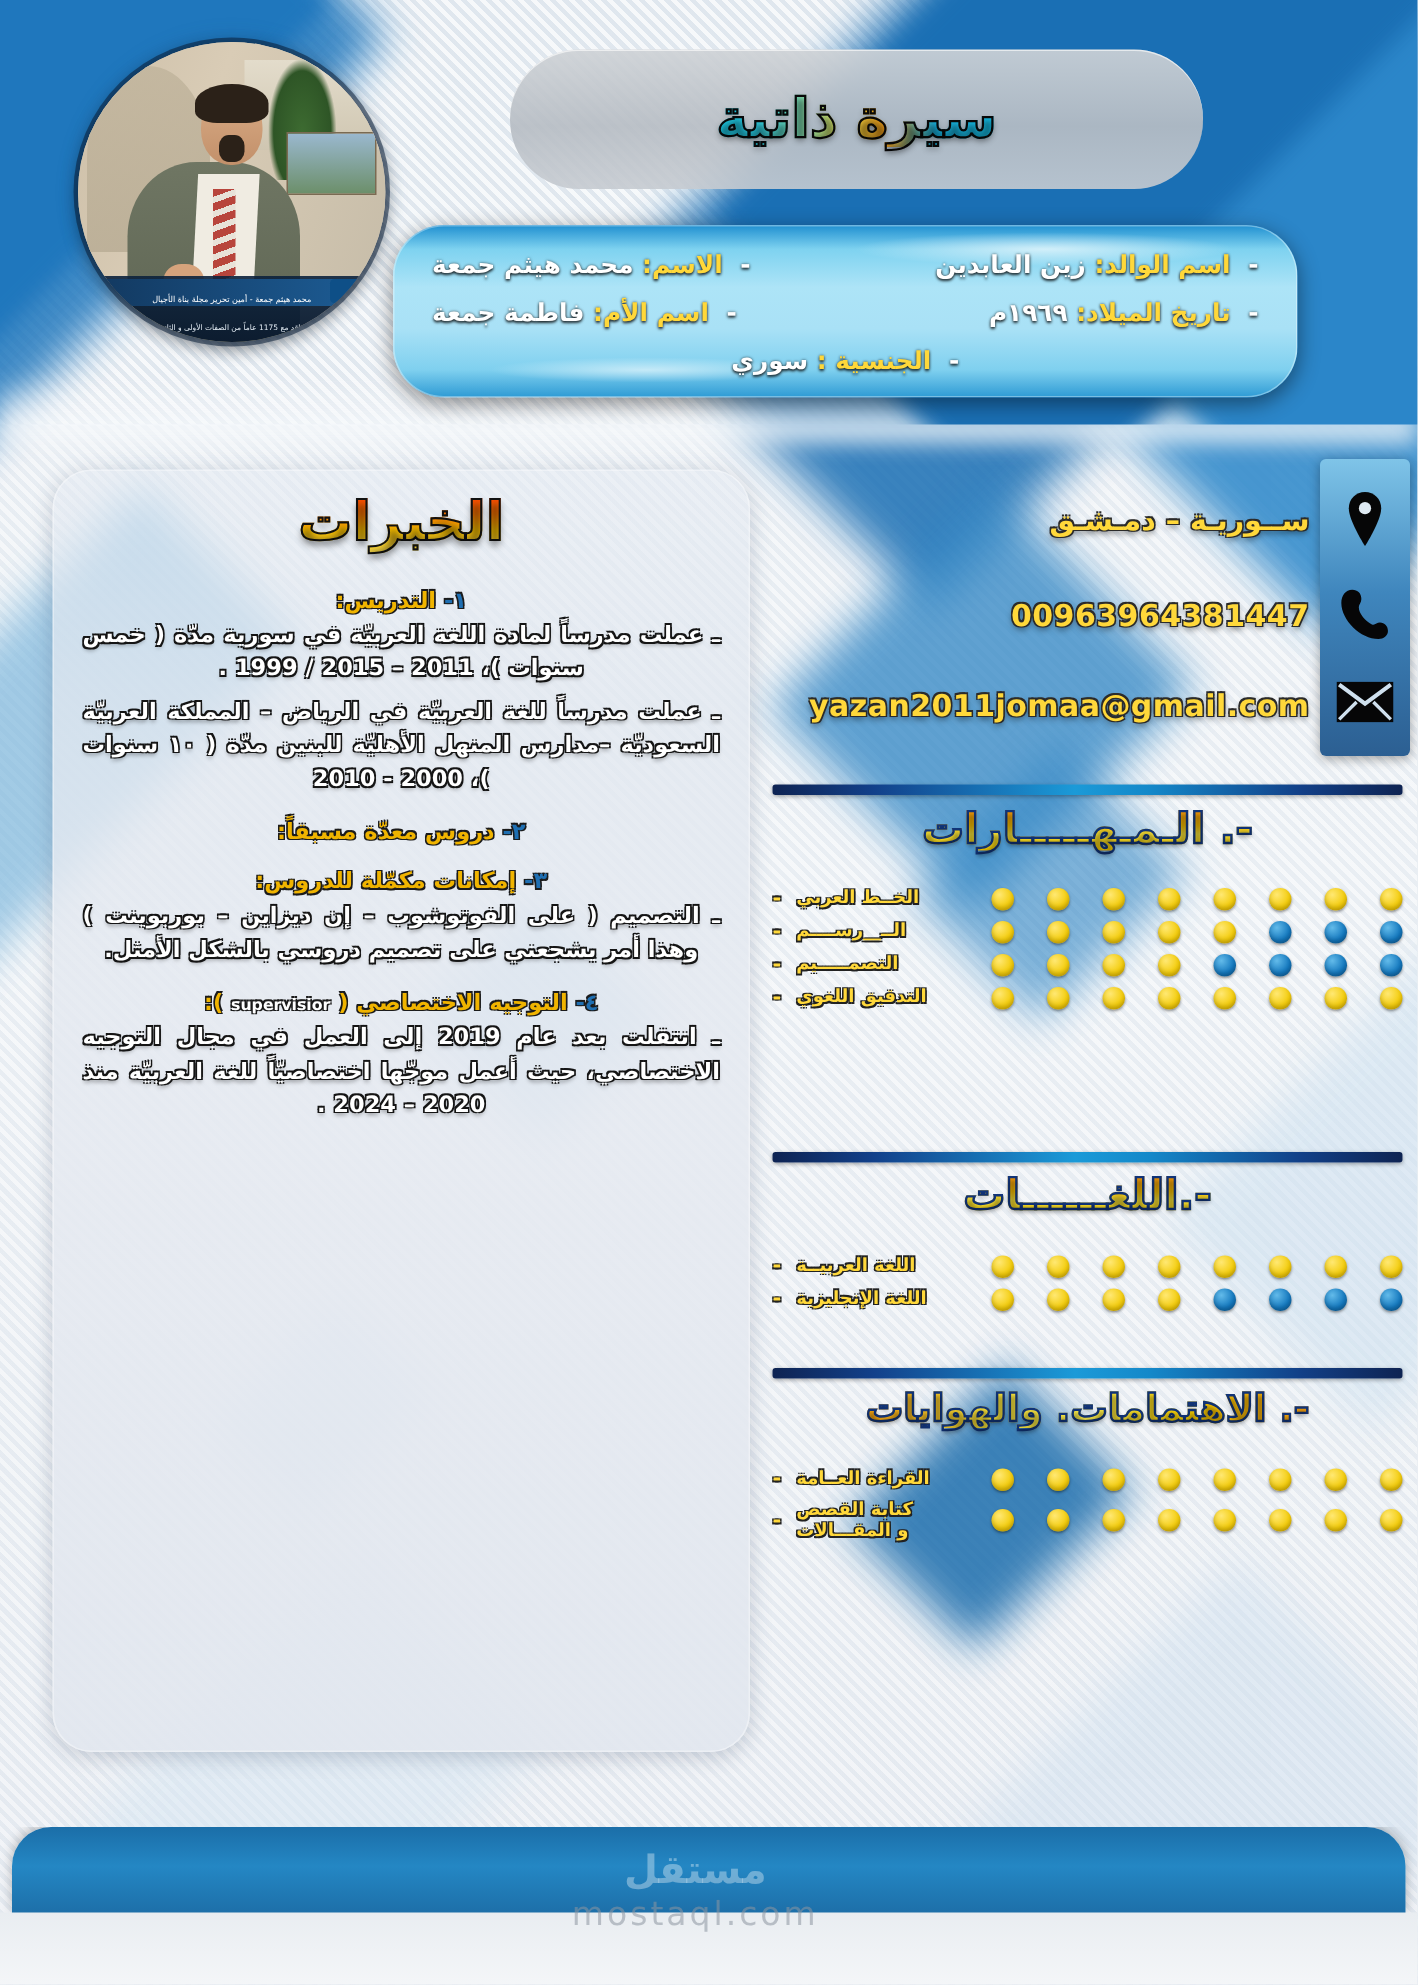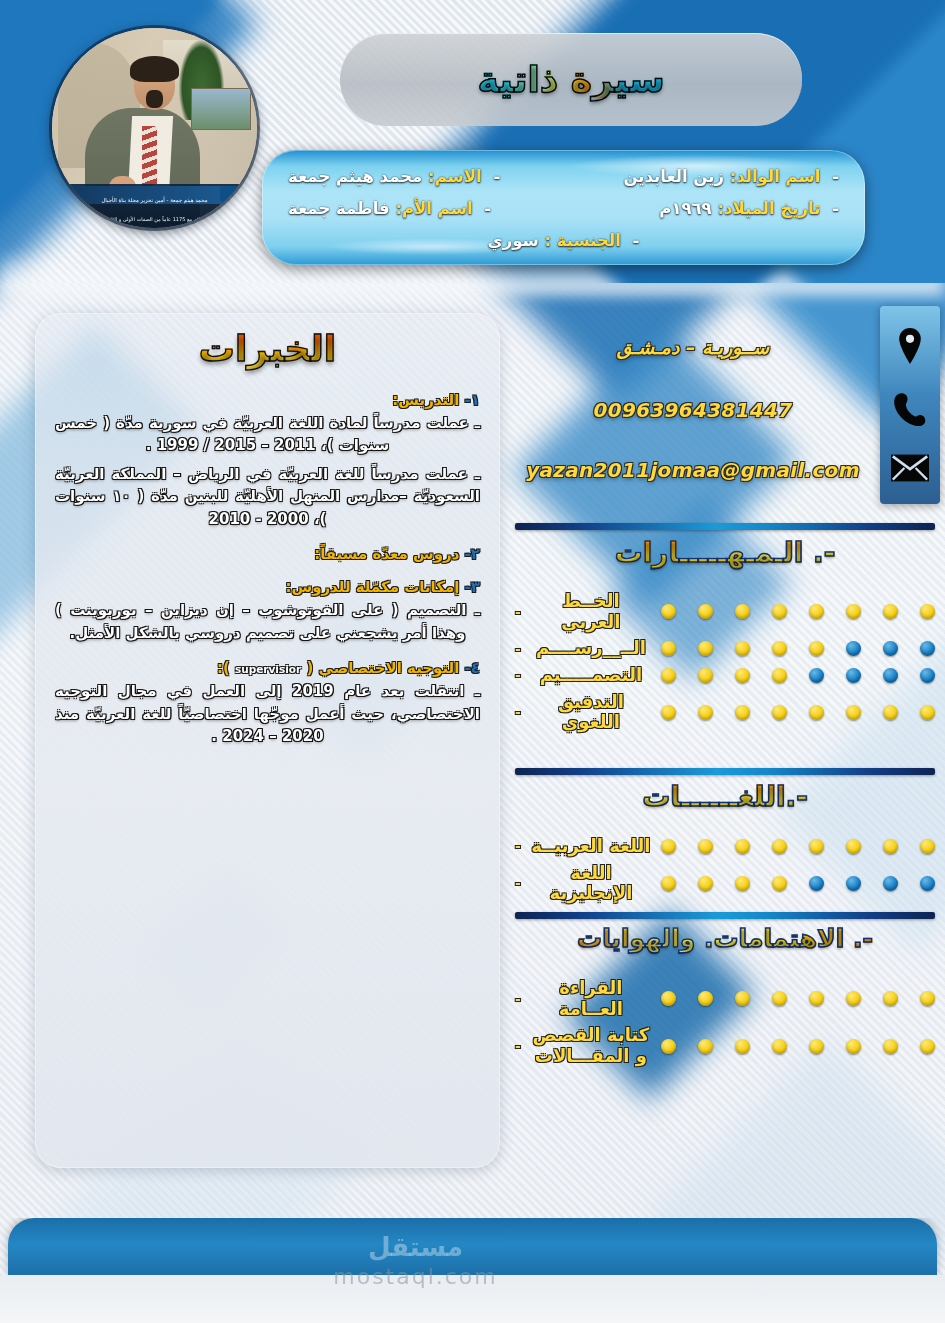--- a/index.html
+++ b/index.html
@@ -101,21 +101,21 @@
 
   
   #right-col{position:absolute;right:0;top:290px;width:445px;}
   #icon-bar{
     position:absolute;right:5px;top:16px;width:60px;height:198px;border-radius:4px;
     background:linear-gradient(180deg,#7fc4e8 0%,#3f86bd 45%,#2c5f92 100%);
     box-shadow:0 2px 8px rgba(0,0,0,.35);
     display:flex;flex-direction:column;align-items:center;justify-content:space-around;
     padding:8px 0;box-sizing:border-box;}
   #icon-bar svg{display:block;}
-  .contact-line{position:absolute;right:72px;width:360px;text-align:center;font-style:italic;}
+  .contact-line{position:absolute;right:72px;width:360px;text-align:right;}
   .contact-text{
     font-size:19px;font-weight:bold;color:#ffd83a;white-space:nowrap;
     text-shadow:-1px -1px 0 #2b2b2b,1px -1px 0 #2b2b2b,-1px 1px 0 #2b2b2b,1px 1px 0 #2b2b2b,0 2px 4px rgba(0,0,0,.5);}
   .contact-text.lat{font-size:20px;letter-spacing:.3px;}
 
   .divider{height:7px;border-radius:2px;
     background:linear-gradient(90deg,#0e2352 0%,#12408a 16%,#1b9ad8 48%,#1488c9 60%,#123f87 84%,#0e2352 100%);
     box-shadow:0 1px 3px rgba(0,0,0,.35);}
 
   .sec-head{
@@ -123,21 +123,21 @@
     background:linear-gradient(180deg,#f2870f 0%,#ffc400 42%,#ffe93c 62%,#ffd400 100%);
     -webkit-background-clip:text;background-clip:text;color:transparent;
     -webkit-text-stroke:1.6px #12357a;paint-order:stroke fill;
     text-shadow:0 2px 3px rgba(0,0,0,.35);}
   .sec-head.multi{
     background:linear-gradient(90deg,#f2870f 0%,#f6a512 16%,#ffe93c 34%,#fff04e 50%,#ffd400 66%,#f59a12 86%,#f2870f 100%);
     -webkit-background-clip:text;background-clip:text;color:transparent;font-size:25px;}
 
   .rate-row{display:flex;align-items:center;justify-content:flex-end;gap:10px;margin:6px 0;}
   .rate-label{
-    width:132px;text-align:center;font-size:18px;font-weight:bold;color:#ffd83a;line-height:1.15;
+    width:132px;text-align:left;font-size:12px;font-weight:bold;color:#ffd83a;line-height:1.15;
     text-shadow:-1px -1px 0 #222,1px -1px 0 #222,-1px 1px 0 #222,1px 1px 0 #222;}
   .rate-dash{color:#ffd83a;font-size:14px;font-weight:bold;
     text-shadow:-1px -1px 0 #222,1px -1px 0 #222,-1px 1px 0 #222,1px 1px 0 #222;}
   .dots{display:flex;flex-direction:row-reverse;gap:22px;align-items:center;}
   .dot{width:15px;height:15px;border-radius:50%;box-shadow:0 1px 2px rgba(0,0,0,.45), inset 0 -2px 3px rgba(0,0,0,.2);}
   .dot.on{background:radial-gradient(circle at 35% 30%,#ffe873,#f3cc0c 60%,#d9ad04);}
   .dot.off{background:radial-gradient(circle at 35% 30%,#63bbea,#1478be 60%,#0f5e99);}
 
   
   #exp-panel{
@@ -146,37 +146,37 @@
     box-shadow:0 3px 14px rgba(40,60,90,.22), inset 0 0 0 1px rgba(255,255,255,.35);
     padding:14px 20px;box-sizing:border-box;overflow:hidden;}
   #exp-title{
     text-align:center;font-size:36px;font-weight:bold;line-height:1.1;margin:2px 0 22px 0;
     background:linear-gradient(180deg,#ff3d00 0%,#ff7a00 35%,#ffc400 62%,#ffe14d 100%);
     -webkit-background-clip:text;background-clip:text;color:transparent;
     -webkit-text-stroke:1.4px #131313;paint-order:stroke fill;
     text-shadow:0 3px 5px rgba(0,0,0,.45);}
   .exp-item{margin-bottom:15px;}
   .exp-head{
-    text-align:right;font-size:15px;font-weight:bold;color:#f0b400;margin-bottom:3px;
+    text-align:center;font-size:15px;font-weight:bold;color:#f0b400;margin-bottom:3px;
     text-shadow:-1px -1px 0 #1b1b1b,1px -1px 0 #1b1b1b,-1px 1px 0 #1b1b1b,1px 1px 0 #1b1b1b;}
   .exp-head .num{color:#1f6fb2;}
   .exp-head .eng{font-size:10.5px;color:#ffffff;font-weight:bold;}
   .exp-body{
     text-align:justify;text-align-last:center;font-size:15px;font-weight:bold;line-height:1.5;
     color:#ffffff;margin:0 0 6px 0;
     text-shadow:-1.1px -1.1px 0 #151515,1.1px -1.1px 0 #151515,-1.1px 1.1px 0 #151515,1.1px 1.1px 0 #151515,0 2px 3px rgba(0,0,0,.35);}
 
   
   #footer{position:absolute;left:0;bottom:0;width:945px;height:105px;overflow:hidden;}
   #footer-bar{position:absolute;left:8px;top:0;width:929px;height:58px;border-radius:26px 26px 0 0;
     background:linear-gradient(180deg,#1b6ea8 0%,#2487c4 45%,#1d6fa8 100%);
     box-shadow:0 -2px 8px rgba(0,0,0,.25);}
   #footer-bottom{position:absolute;left:0;bottom:0;width:945px;height:48px;
     background:linear-gradient(180deg,#e9edf1,#f4f6f8);}
-  #wm{position:absolute;left:0;top:14px;width:831px;text-align:center;}
+  #wm{position:absolute;left:0;top:14px;width:831px;text-align:center;padding-left:48px;}
   #wm-ar{font-size:26px;font-weight:bold;color:rgba(255,255,255,.35);letter-spacing:1px;}
   #wm-en{font-size:22px;color:rgba(140,150,160,.55);letter-spacing:2px;margin-top:2px;}
 </style>
 </head>
 <body>
 
 <div id="bg">
   <div class="hatch" style="left:0;top:0;width:945px;height:283px;"></div>
   <div class="hatch" style="left:0;top:283px;width:945px;height:1040px;opacity:.32;"></div>
 

